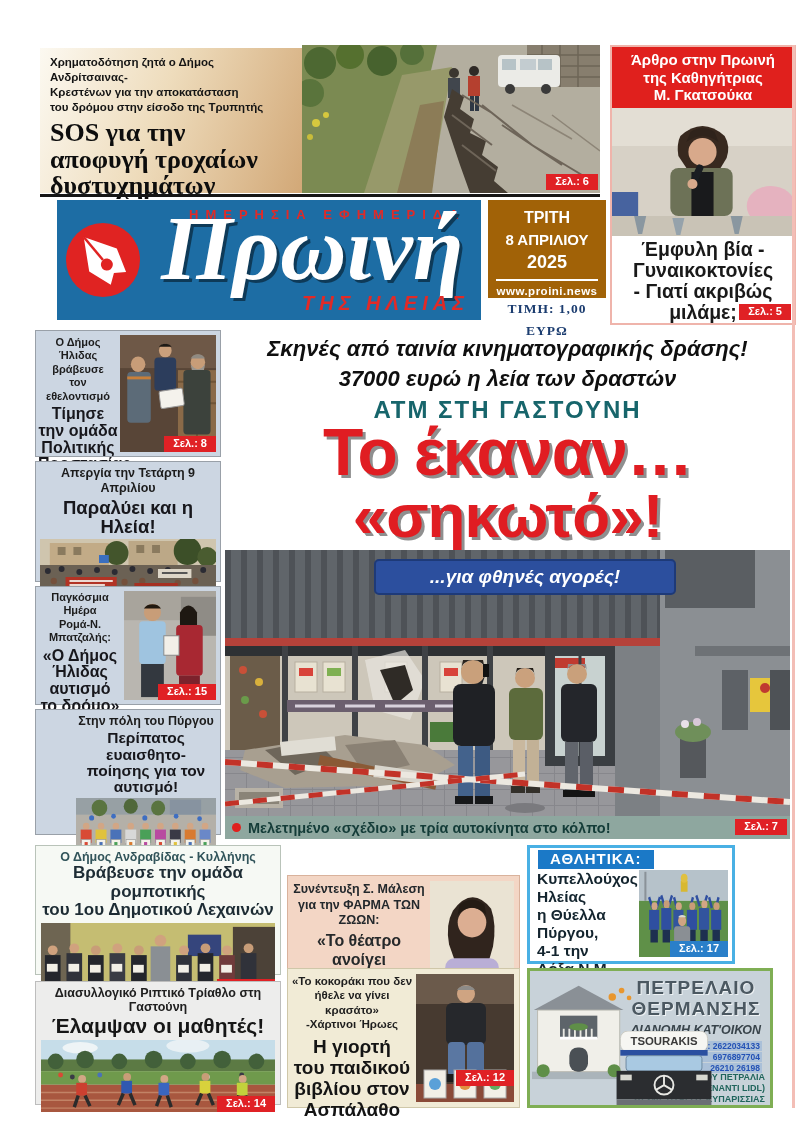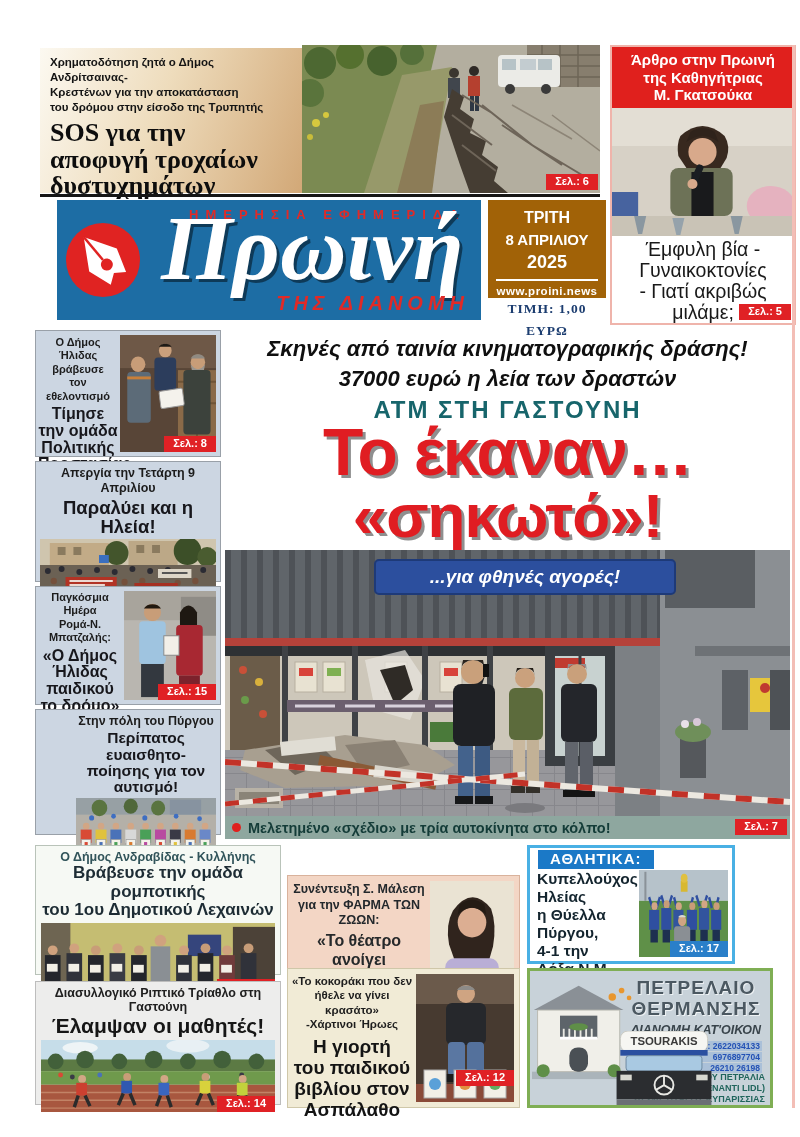--- a/index.html
+++ b/index.html
@@ -24,21 +24,21 @@
   .tphoto{left:302px;top:45px;width:298px;height:148px;}
   .tphoto svg{display:block;width:100%;height:100%;}
   .toprule{left:40px;top:194px;width:560px;height:3px;background:#161616;}
 
   
   .tr-box{left:610px;top:45px;width:186px;height:280px;border:2px solid #efb4ab;background:#fff;}
   .tr-header{height:57px;background:#e0201d;color:#fff;text-align:center;font-weight:bold;
              font-size:15px;line-height:1.18;padding-top:4px;}
   .tr-photo{height:128px;}
   .tr-photo svg{display:block;width:100%;height:100%;}
-  .tr-head{font-size:19.5px;font-weight:normal;color:#191919;text-align:center;line-height:1.08;
+  .tr-head{font-size:19.5px;font-weight:bold;color:#191919;text-align:center;line-height:1.08;
            margin-top:3px;}
 
   
   .masthead{left:57px;top:200px;width:424px;height:120px;background:#1d6da4;}
   .mh-tagline{position:absolute;left:132px;top:7px;color:#e12a27;font-weight:bold;font-size:13px;
               letter-spacing:7px;white-space:nowrap;}
   .mh-title{position:absolute;left:104px;top:-2px;color:#fff;font-family:"Liberation Serif",serif;
             font-style:italic;font-weight:bold;font-size:92px;line-height:1.1;
             text-shadow:3px 3px 0 #0e3a58;white-space:nowrap;}
   .mh-sub{position:absolute;right:12px;bottom:5px;color:#e12a27;font-style:italic;font-weight:bold;
@@ -244,21 +244,21 @@
     <svg class="mh-pen" viewBox="0 0 76 76">
       <circle cx="38" cy="38" r="37" fill="#e02322"></circle>
       <g transform="rotate(-40 38 38)">
         <path d="M38 8 L56 38 L48 62 L38 55 L28 62 L20 38 Z" fill="#ffffff"></path>
         <circle cx="38" cy="44" r="6" fill="#e02322"></circle>
         <path d="M38 8 L38 38" stroke="#e02322" stroke-width="2.5"></path>
       </g>
     </svg>
     <div class="mh-tagline">ΗΜΕΡΗΣΙΑ ΕΦΗΜΕΡΙΔΑ</div>
     <div class="mh-title">Πρωινή</div>
-    <div class="mh-sub">ΤΗΣ ΔΙΑΝΟΜΗ</div>
+    <div class="mh-sub">ΤΗΣ ΗΛΕΙΑΣ</div>
   </div>
 
   <div class="abs datebox">
     <div class="db-day">ΤΡΙΤΗ</div>
     <div class="db-date">8 ΑΠΡΙΛΙΟΥ</div>
     <div class="db-year">2025</div>
     <div class="db-rule"></div>
     <div class="db-site">www.proini.news</div>
     <div class="db-price">ΤΙΜΗ: 1,00 ΕΥΡΩ</div>
   </div>
@@ -376,21 +376,21 @@
 
   <div class="abs sbox s3">
     <div class="txt">
       <div class="sk">
         <div>Παγκόσμια Ημέρα</div>
         <div>Ρομά-Ν. Μπατζαλής:</div>
       </div>
       <div class="sh">
         <div>«Ο Δήμος</div>
         <div>Ήλιδας</div>
-        <div>παιδικού</div>
+        <div>αυτισμό</div>
         <div>το δρόμο»</div>
       </div>
     </div>
     <div class="pho">
       <svg viewBox="0 0 97 112" preserveAspectRatio="none">
         <rect width="97" height="112" fill="#b9b6b0"></rect>
         <rect width="97" height="30" fill="#a8a49c"></rect>
         <rect x="60" y="6" width="37" height="40" fill="#8f8c86"></rect>
         <circle cx="30" cy="22" r="9" fill="#c89d78"></circle>
           <path d="M21 18a10 8 0 0 1 18 0z" fill="#20180f"></path>

